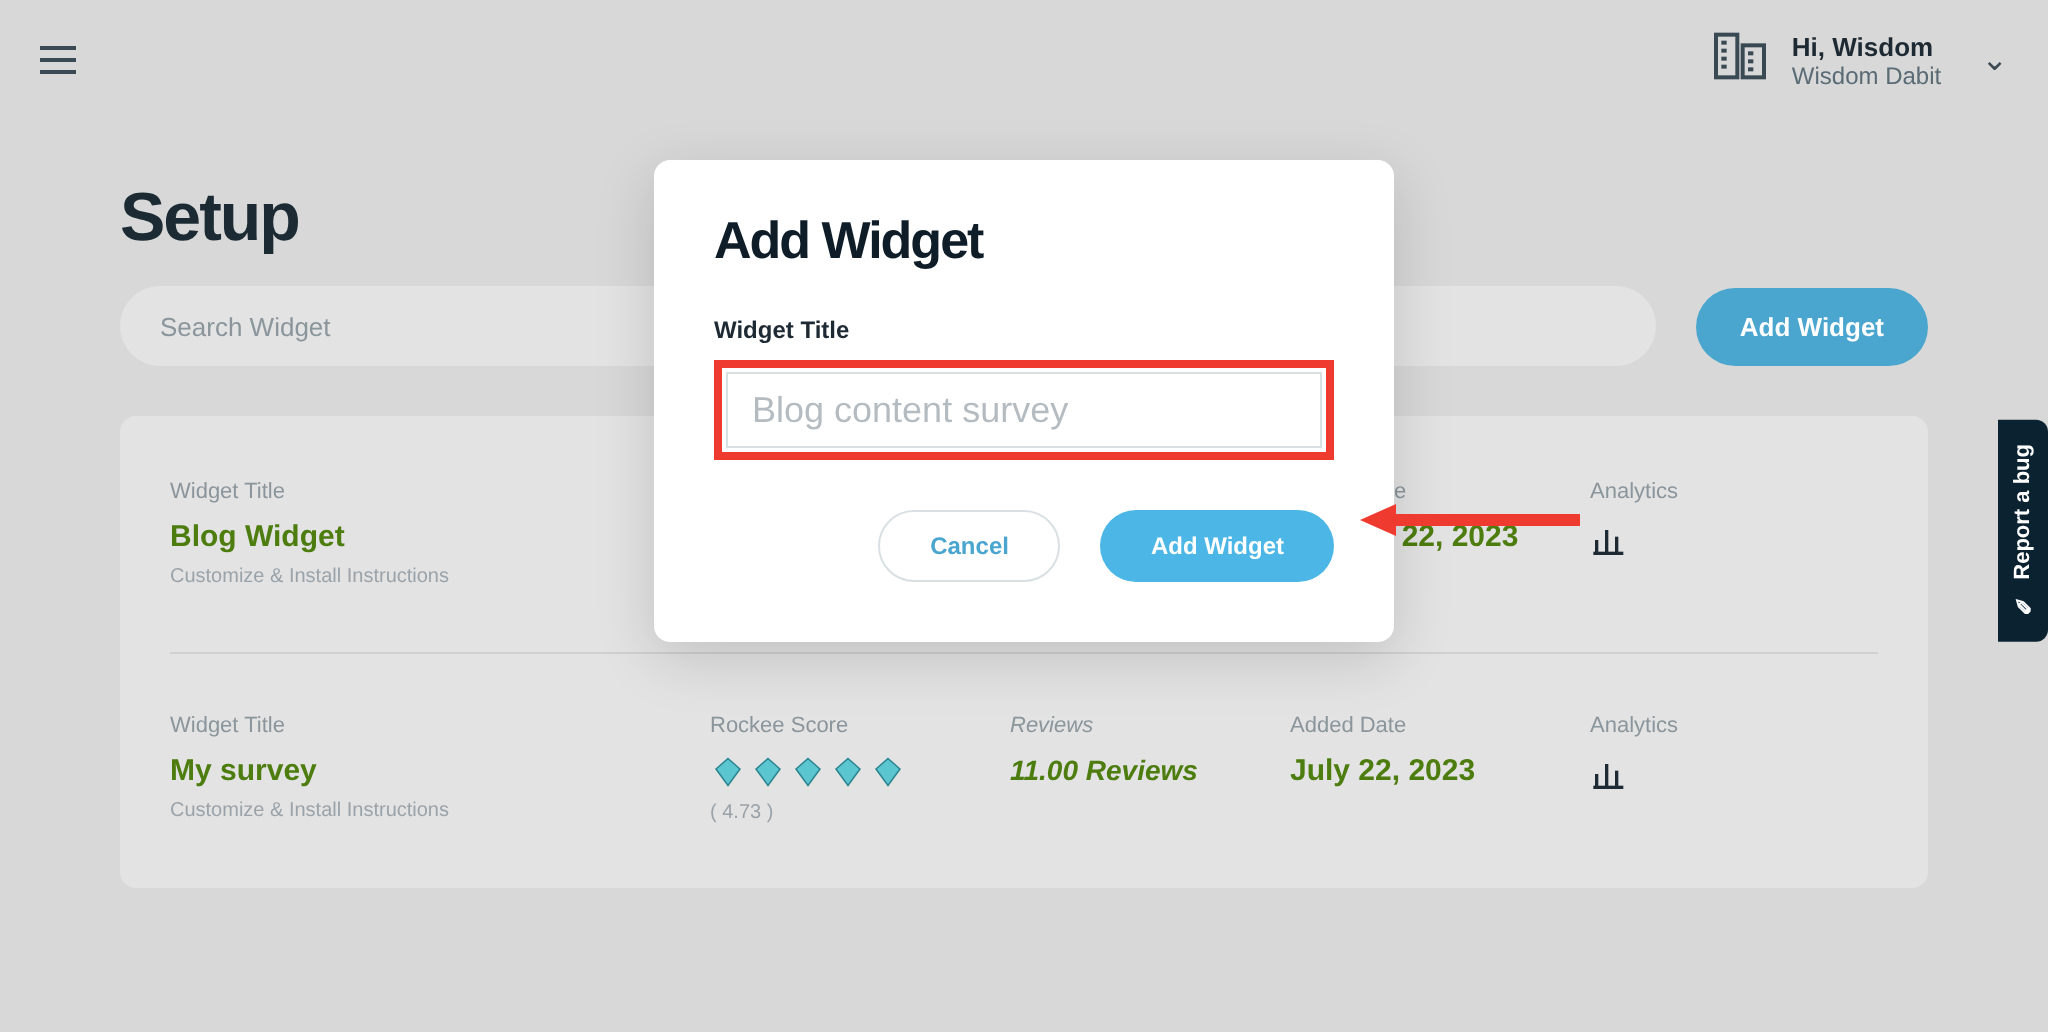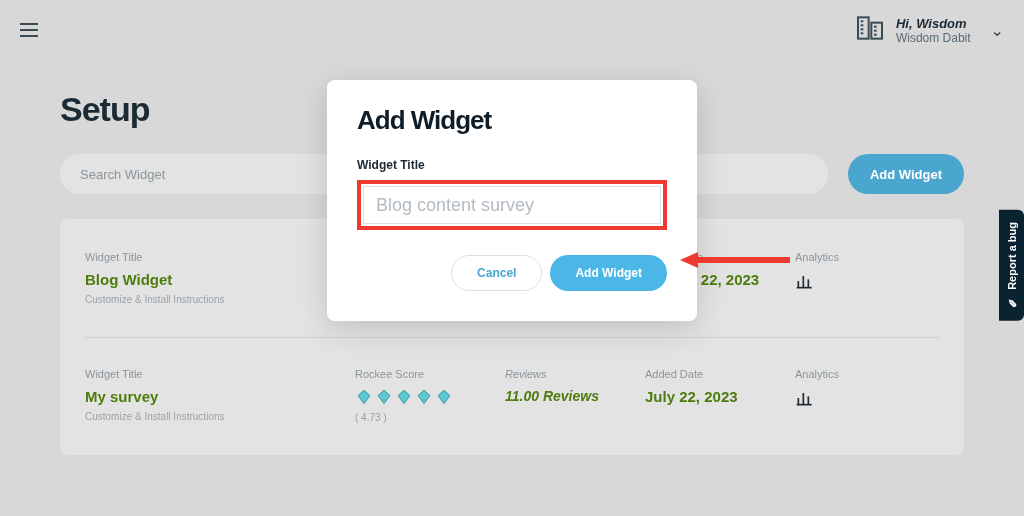--- a/index.html
+++ b/index.html
@@ -20,31 +20,31 @@
       display: flex;
       align-items: center;
       justify-content: space-between;
       padding: 0 20px;
     }
     .hamburger { width: 18px; height: 14px; display:flex; flex-direction:column; justify-content:space-between; cursor:pointer;}
     .hamburger span { display:block; height:2px; background:#3a4a54; }
     .user-area { display:flex; align-items:center; gap:10px; }
     .building-icon svg { width: 32px; height:32px; }
     .user-texts { display:flex; flex-direction:column; }
-    .user-greeting { font-weight:700; font-size:13px; color:#1e2a33;font-style:italic; }
+    .user-greeting { font-weight:700; font-size:13px; color:#1e2a33; }
     .user-name { font-size:12px; color:#5a6b75; }
     .chevron { margin-left:10px; font-size:16px; color:#3a4a54; }
 
     
     .page {
       position:absolute;
       top: 90px; left: 60px; right: 60px;
     }
-    h1.page-title { font-size:34px; font-weight:900; color:#1b2a33; letter-spacing:-1px; margin-bottom:25px;}
-    .toolbar { display:flex; gap:20px; margin-bottom:25px;}
+    h1.page-title { font-size:34px; font-weight:900; color:#1b2a33; letter-spacing:-1px; margin-bottom:14px;}
+    .toolbar { display:flex; gap:20px; align-items:center; margin-bottom:25px;}
     .search-box {
       flex:1; height:40px; background:#e3e3e3; border-radius:20px;
       padding:0 20px; font-size:13px; color:#8a959c; display:flex; align-items:center;
     }
     .add-btn-top {
       background:#4aa5cf; color:#fff; font-weight:700; font-size:13px;
       border:none; padding:12px 22px; border-radius:20px; cursor:pointer;
     }
 
     
@@ -94,21 +94,21 @@
     .modal h2 { font-size:26px; font-weight:900; color:#0e1d28; letter-spacing:-1px; margin-bottom:22px;}
     .modal-label { font-size:12px; font-weight:700; color:#1e2a33; margin-bottom:8px;}
     .highlight-box {
       border:4px solid #ef3b2f; padding:2px;
     }
     .modal-input {
       width:100%; height:38px; border:1px solid #d9e0e4; border-radius:0;
       padding:0 12px; font-size:18px; color:#8a959c;
     }
     .modal-input::placeholder { color:#b4bcc2; }
-    .modal-actions { display:flex; gap:8px; justify-content:flex-end; margin-top:25px;}
+    .modal-actions { display:flex; gap:20px; justify-content:flex-end; margin-top:25px;}
     .btn-cancel {
       background:#fff; border:1px solid #d9e0e4; color:#4aa5cf;
       font-weight:700; font-size:12px; padding:10px 25px; border-radius:20px; cursor:pointer;
     }
     .btn-submit {
       background:#4cb7e6; border:none; color:#fff;
       font-weight:700; font-size:12px; padding:10px 25px; border-radius:20px; cursor:pointer;
     }
 
     

